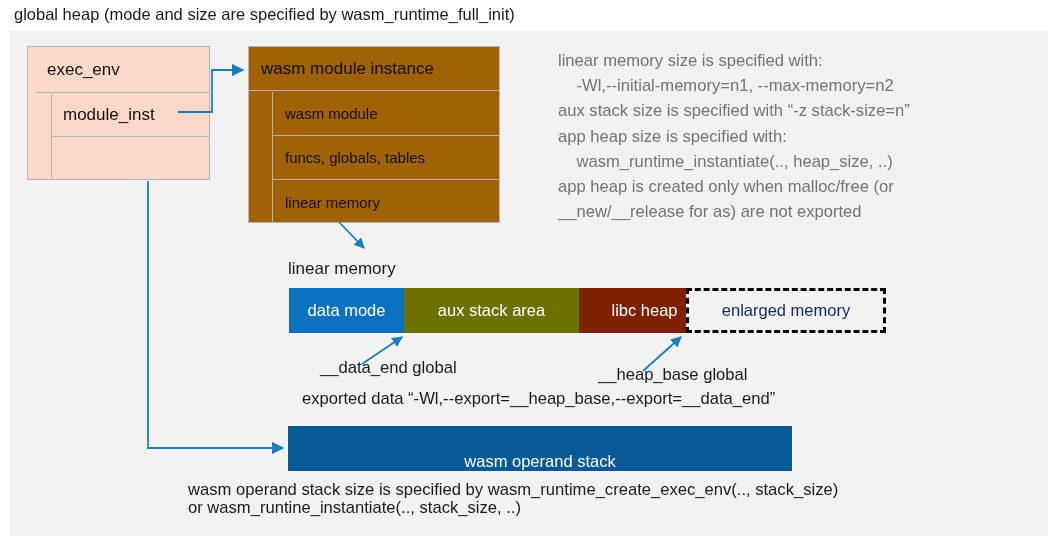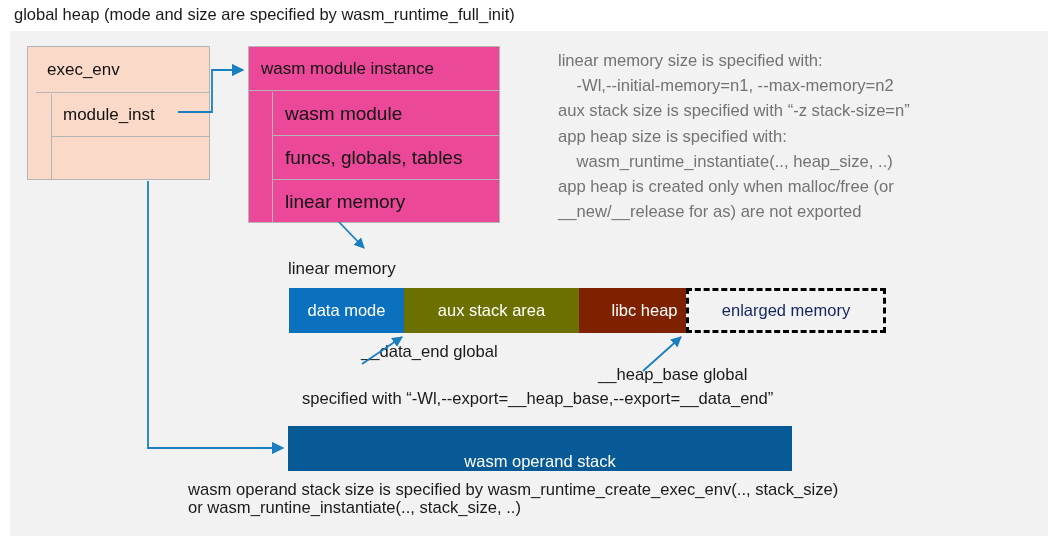--- a/index.html
+++ b/index.html
@@ -56,21 +56,21 @@
     display: flex; align-items: center; padding-left: 12px;
     font-size: 17px; color: #111;
   }
   .wmi .gutter {
     position: absolute; left: 0; top: 45px; width: 24px; bottom: 0;
     border-right: 1px solid #b5b5b5;
   }
   .wmi .row {
     position: absolute; left: 24px; right: 0; height: 44px;
     display: flex; align-items: center; padding-left: 12px;
-    font-size: 19px; color: #111;
+    font-size: 15px; color: #111;
   }
   .wmi .row.a { top: 45px; border-bottom: 1px solid #b5b5b5; }
   .wmi .row.b { top: 89px; border-bottom: 1px solid #b5b5b5; }
   .wmi .row.c { top: 133px; }
 
   
   .righttext {
     position: absolute; left: 534px; top: 48px;
     width: 510px;
     font-size: 16.6px; line-height: 25.2px; color: #737373;
@@ -100,21 +100,21 @@
   .opstack {
     position: absolute; left: 288px; top: 426px;
     width: 504px; height: 45px;
     background: #075a95;
     display: flex; align-items: flex-end; justify-content: center;
     font-size: 16.5px; color: #ffffff;
   }
 
   
   .lbl { position: absolute; font-size: 16.6px; color: #1a1a1a; white-space: nowrap; }
-  .lbl-data-end   { left: 320px; top: 342px; margin-left: 41px; }
+  .lbl-data-end   { left: 320px; top: 358px; }
   .lbl-heap-base  { left: 598px; top: 365px; }
   .lbl-exported   { left: 302px; top: 389px; }
   .bottomtext {
     position: absolute; left: 188px; top: 481px;
     font-size: 16.6px; line-height: 18px; color: #1a1a1a; white-space: pre;
   }
 
   svg.arrows { position: absolute; left: 0; top: 0; width: 1054px; height: 547px; pointer-events: none; }
 </style>
 </head>
@@ -125,21 +125,21 @@
   <div class="title">global heap (mode and size are specified by wasm_runtime_full_init)</div>
 
   <div class="panel" style="background: rgb(242, 242, 242);"></div>
 
   <div class="execenv" style="background: rgb(251, 217, 200);">
     <div class="hdr">exec_env</div>
     <div class="gutter"></div>
     <div class="row r1">module_inst</div>
   </div>
 
-  <div class="wmi" style="background: #ec4899;">
+  <div class="wmi" style="background: #a16207;">
     <div class="hdr">wasm module instance</div>
     <div class="gutter"></div>
     <div class="row a">wasm module</div>
     <div class="row b">funcs, globals, tables</div>
     <div class="row c">linear memory</div>
   </div>
 
   <div class="righttext">linear memory size is specified with:
     -Wl,--initial-memory=n1, --max-memory=n2
 aux stack size is specified with “-z stack-size=n”
@@ -159,21 +159,21 @@
     <div class="seg" style="width: 107px; background: rgb(125, 33, 0); padding-left: 24px;">
       <span>libc heap</span>
     </div>
     <div class="seg enlarged" style="width: 200px; background: rgb(242, 242, 242); color: rgb(19, 38, 94);">
       <span>enlarged memory</span>
     </div>
   </div>
 
   <div class="lbl lbl-data-end">__data_end global</div>
   <div class="lbl lbl-heap-base">__heap_base global</div>
-  <div class="lbl lbl-exported">specified with “-Wl,--export=__heap_base,--export=__data_end”</div>
+  <div class="lbl lbl-exported">exported data “-Wl,--export=__heap_base,--export=__data_end”</div>
 
   <div class="opstack" style="background: rgb(7, 90, 149);">
     <span>wasm operand stack</span>
   </div>
   <div class="bottomtext">wasm operand stack size is specified by wasm_runtime_create_exec_env(.., stack_size)
 or wasm_runtine_instantiate(.., stack_size, ..)</div>
 
   <svg class="arrows" viewBox="0 0 1054 547">
     <defs>
       <marker id="ah" viewBox="0 0 10 10" refX="9" refY="5" markerWidth="7" markerHeight="7" orient="auto-start-reverse">

